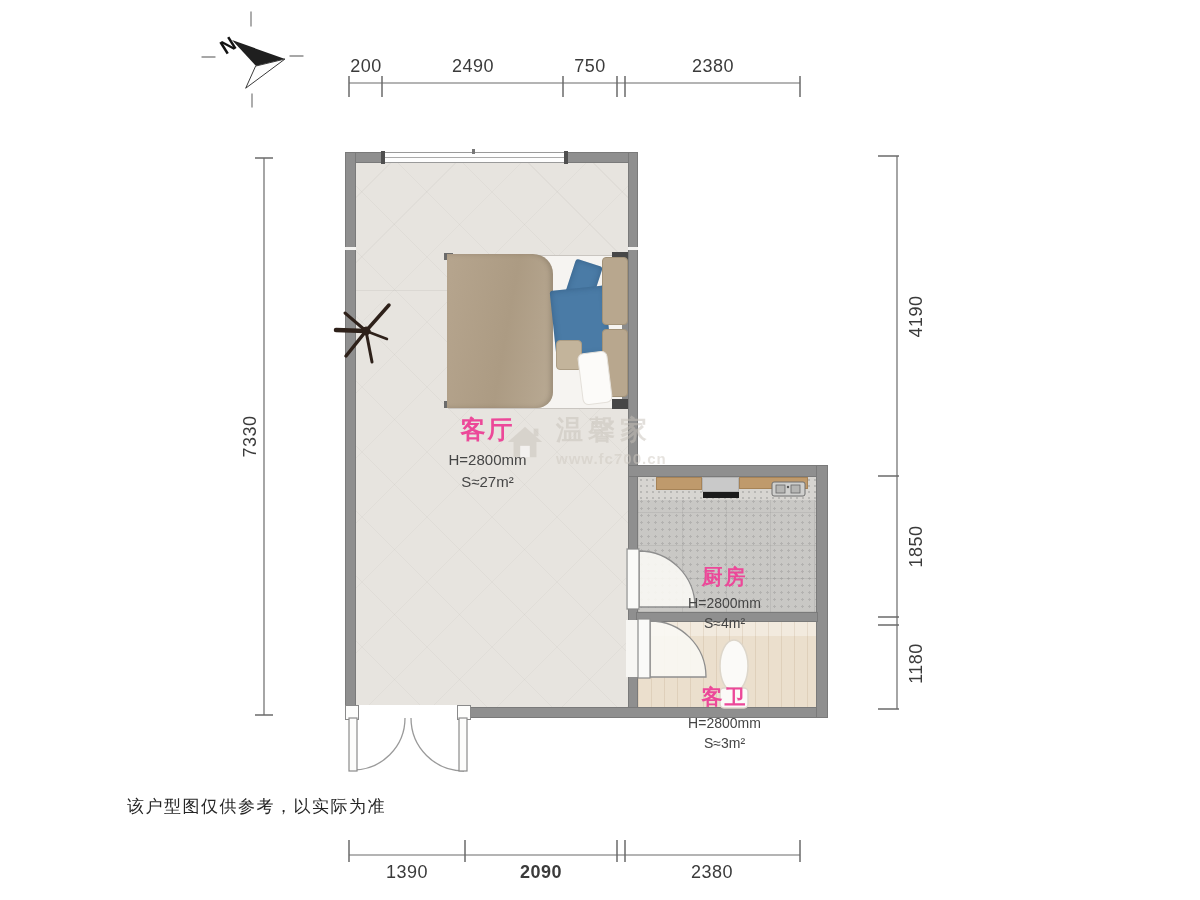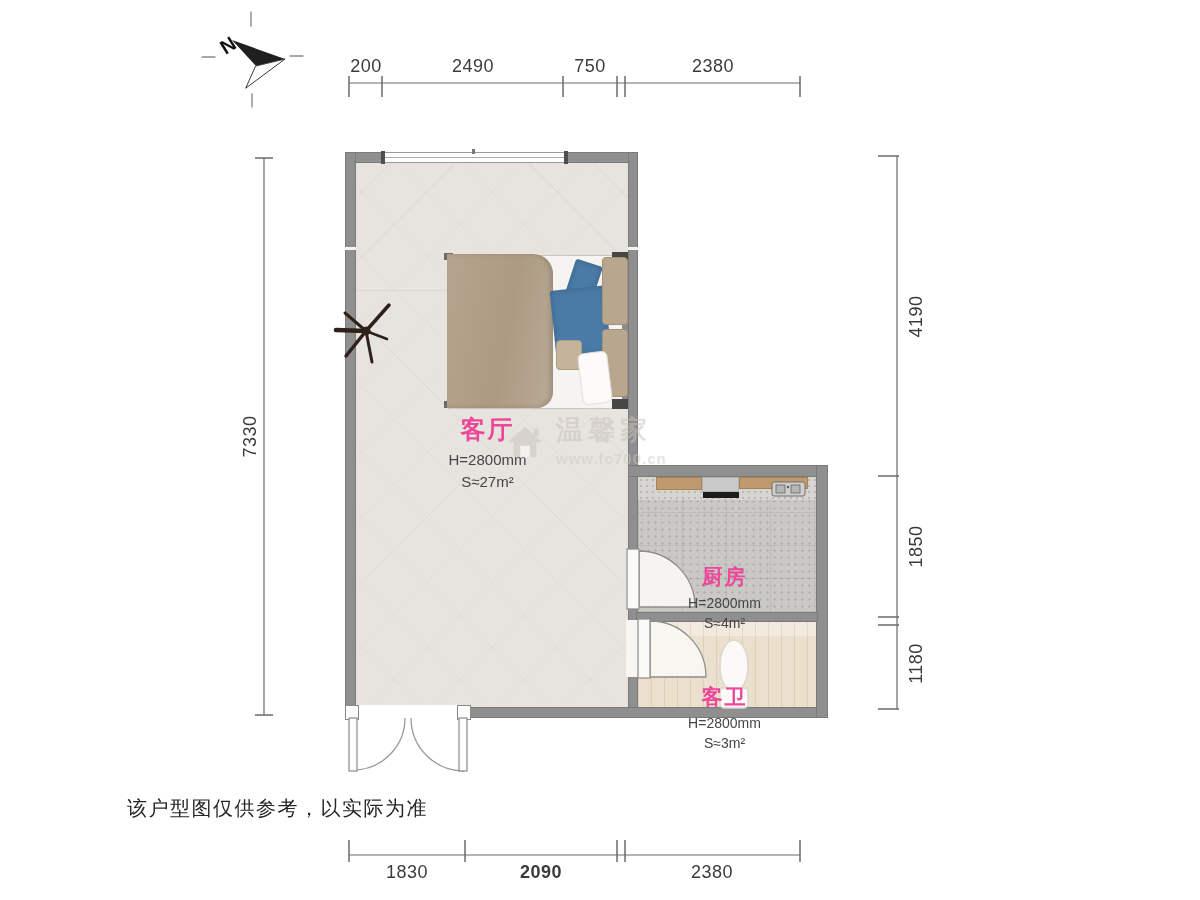--- a/index.html
+++ b/index.html
@@ -77,21 +77,21 @@
   .room-label{position:absolute;text-align:center;color:#3c3c3c;z-index:20;}
   .room-name{font-weight:bold;color:#ec4899;}
   .rl-living{left:420px;top:413px;width:135px;}
   .rl-living .room-name{font-size:25px;letter-spacing:2px;}
   .rl-living .room-sub{font-size:15px;margin-top:5px;color:#454545;}
   .rl-kitchen{left:662px;top:539px;width:125px;margin-top:24px;}
   .rl-bath{left:662px;top:643px;width:125px;margin-top:40px;}
   .rl-kitchen .room-name,.rl-bath .room-name{font-size:21px;letter-spacing:2px;}
   .rl-kitchen .room-sub,.rl-bath .room-sub{font-size:14px;margin-top:4px;color:#454545;}
 
-  .disclaimer{left:127px;top:795px;font-size:20px;color:#262626;letter-spacing:1.5px;z-index:20;}
+  .disclaimer{left:127px;top:795px;font-size:17px;color:#262626;letter-spacing:1.5px;z-index:20;}
 
   
   .watermark{left:502px;top:417px;display:flex;align-items:center;gap:8px;z-index:40;opacity:.5;pointer-events:none;}
   .wm-text{color:#c7c1b9;font-weight:bold;font-size:27px;letter-spacing:5px;line-height:1;}
   .wm-url{color:#cfc9c1;font-weight:bold;font-size:15px;letter-spacing:1px;margin-top:6px;}
 
   svg.layer{position:absolute;left:0;top:0;z-index:10;pointer-events:none;}
 </style>
 </head>
 <body>
@@ -227,21 +227,21 @@
       <line x1="366" y1="331" x2="372" y2="362" stroke-width="3"></line>
       <line x1="366" y1="331" x2="387" y2="339" stroke-width="2.5"></line>
       <circle cx="366" cy="331" r="4"></circle>
     </g>
   </svg>
 
   <div class="dim dt0">200</div>
   <div class="dim dt1">2490</div>
   <div class="dim dt2">750</div>
   <div class="dim dt3">2380</div>
-  <div class="dim db0">1830</div>
+  <div class="dim db0">1390</div>
   <div class="dim db1">2090</div>
   <div class="dim db2">2380</div>
   <div class="dim vdim dl0">7330</div>
   <div class="dim vdim dr0">4190</div>
   <div class="dim vdim dr1">1850</div>
   <div class="dim vdim dr2">1180</div>
 
   <div class="room-label rl-living">
     <div class="room-name">客厅</div>
     <div class="room-sub">H=2800mm</div>

